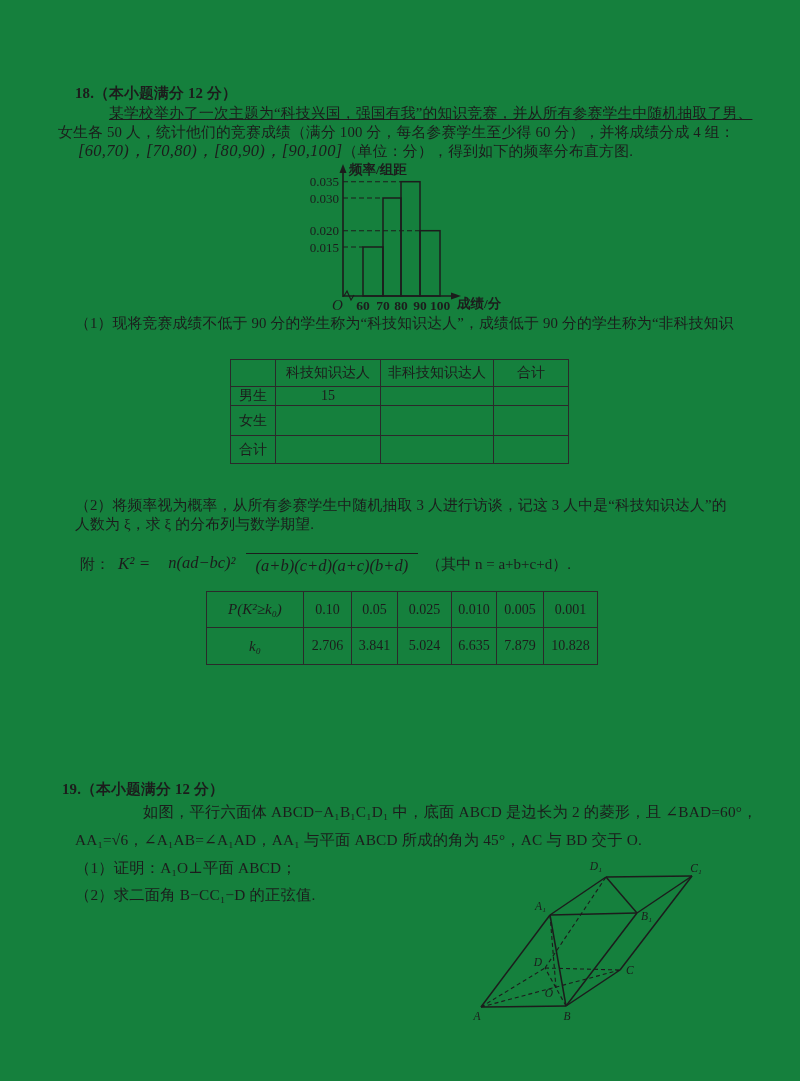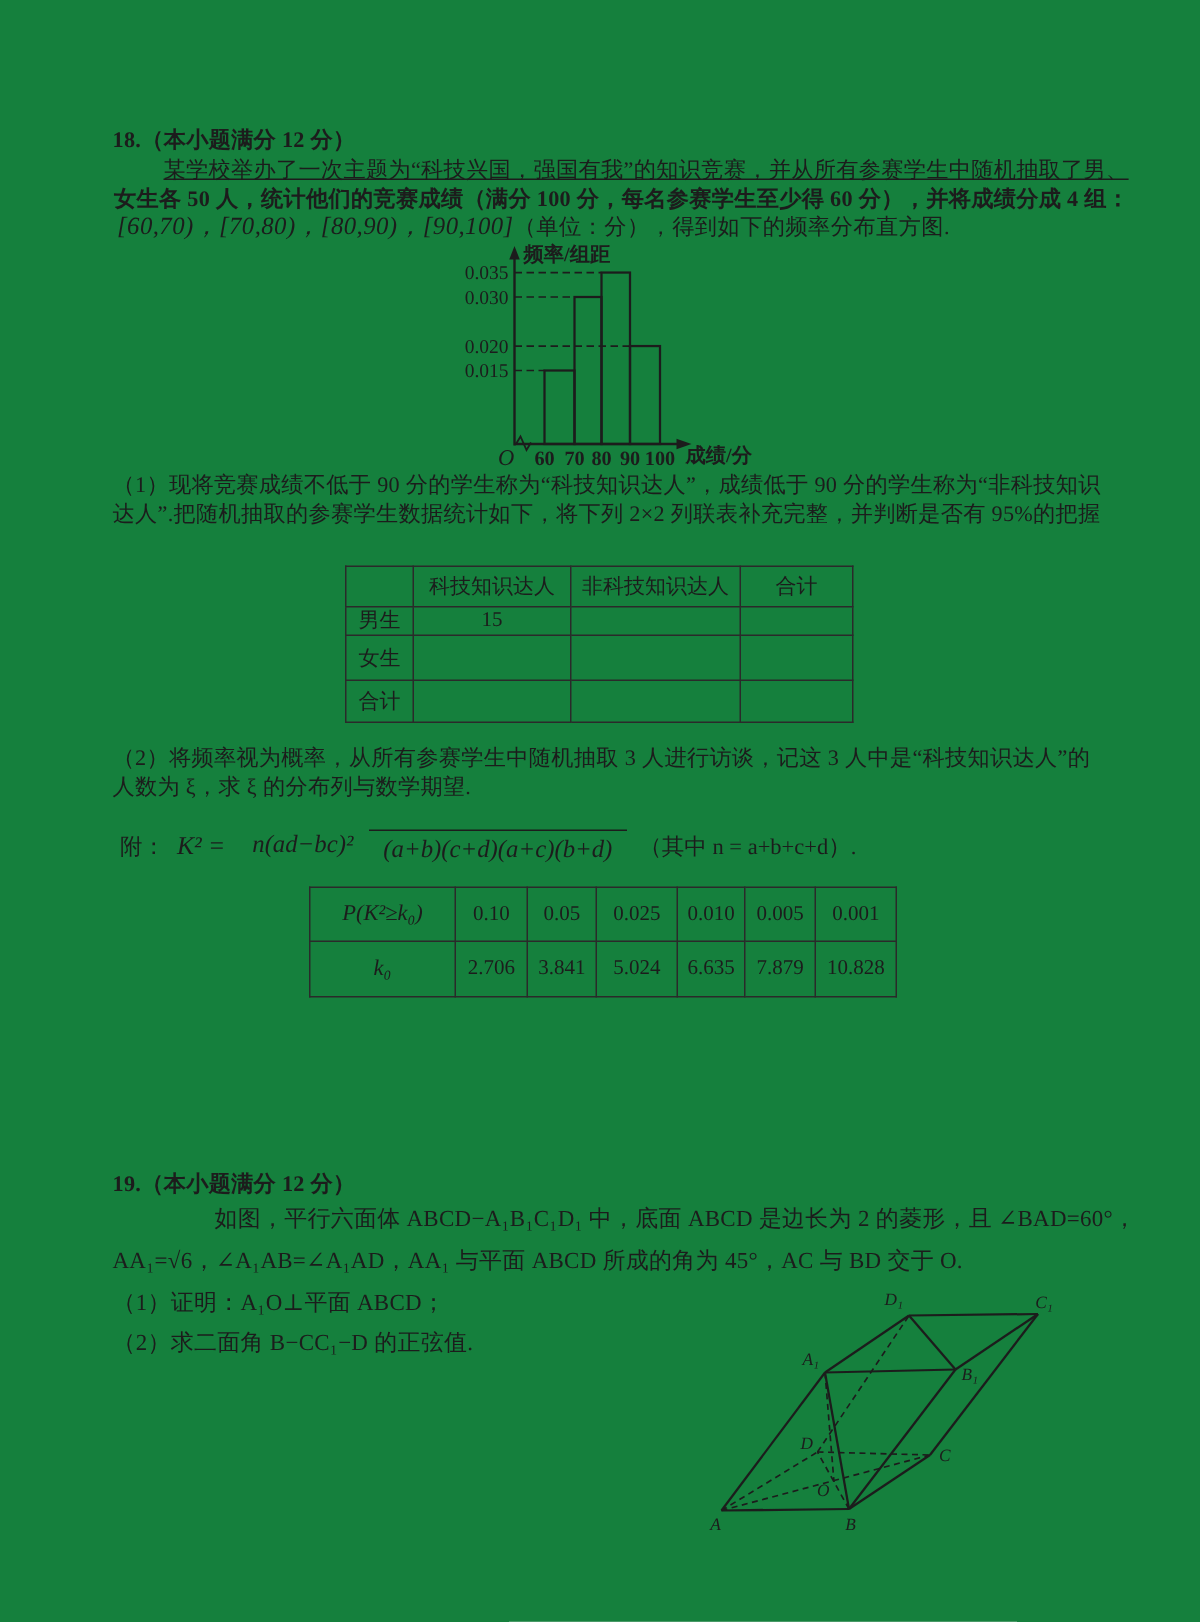--- a/index.html
+++ b/index.html
@@ -39,21 +39,21 @@
   .fig-label{font-size:11.5px;font-style:italic;}
 </style>
 </head>
 <body>
 
 <div class="page">
 
   <div class="abs line bold" style="left:75px;top:84px;">18.（本小题满分 12 分）</div>
 
   <div class="abs line" style="left:109px;top:104px;text-decoration:underline;">某学校举办了一次主题为“科技兴国，强国有我”的知识竞赛，并从所有参赛学生中随机抽取了男、</div>
-  <div class="abs line" style="left:76px;top:123px;font-weight:bold;">女生各 50 人，统计他们的竞赛成绩（满分 100 分，每名参赛学生至少得 60 分），并将成绩分成 4 组：</div>
+  <div class="abs line" style="left:58px;top:123px;">女生各 50 人，统计他们的竞赛成绩（满分 100 分，每名参赛学生至少得 60 分），并将成绩分成 4 组：</div>
   <div class="abs intervals" style="left:78px;top:140px;"><span>[60,70)，[70,80)，[80,90)，[90,100]</span><span class="cn">（单位：分），得到如下的频率分布直方图.</span></div>
 
   <svg class="abs" style="left:288px;top:160px;" width="245" height="156" viewBox="0 0 245 156">
 
     <line class="axis" x1="55" y1="10" x2="55" y2="137"></line>
     <polygon points="55,4 51.5,13 58.5,13" fill="#1c1c1c"></polygon>
     <line class="axis" x1="55" y1="136" x2="166" y2="136"></line>
     <polygon points="173,136 163,132.5 163,139.5" fill="#1c1c1c"></polygon>
 
     <polyline class="axis" style="stroke-width:1.2" points="56,136 59,131 63,140 66,135"></polyline>
@@ -83,23 +83,22 @@
         <text class="hist-xtick" x="132" y="150">90</text>
         <text class="hist-xtick" x="152" y="150">100</text>
       </g>
 
     <text x="61" y="14" style="font-size:13.5px;font-weight:bold;">频率/组距</text>
     <text x="44" y="150" style="font-size:15px;font-style:italic;">O</text>
     <text x="169" y="148" style="font-size:13.5px;font-weight:bold;">成绩/分</text>
   </svg>
 
   <div class="abs line" style="left:75px;top:314px;">（1）现将竞赛成绩不低于 90 分的学生称为“科技知识达人”，成绩低于 90 分的学生称为“非科技知识</div>
-  <div class="abs line" style="left:75px;top:333px;">达人”.把随机抽取的参赛学生数据统计如下，将下列 2×2 列联表补充完整，并判断是否有 95%的把握</div>
-
-  <table class="grid abs" style="left:230px;top:377px;width:338px;padding-left:38px;">
+
+  <table class="grid abs" style="left:230px;top:359px;width:338px;padding-left:38px;">
     <colgroup>
         <col style="width:45px">
         <col style="width:105px">
         <col style="width:113px">
         <col style="width:75px">
       </colgroup>
     <tbody>
         <tr style="height:27px;">
       <th></th>
       <th>科技知识达人</th>
@@ -165,21 +164,21 @@
       <td>2.706</td>
       <td>3.841</td>
       <td>5.024</td>
       <td>6.635</td>
       <td>7.879</td>
       <td>10.828</td>
     </tr>
   </tbody>
     </table>
 
-  <div class="abs line bold" style="left:75px;top:780px;">19.（本小题满分 12 分）</div>
+  <div class="abs line bold" style="left:62px;top:780px;">19.（本小题满分 12 分）</div>
   <div class="abs line" style="left:109px;top:802px;font-size:15.3px;margin-left:34px;">如图，平行六面体 ABCD−A₁B₁C₁D₁ 中，底面 ABCD 是边长为 2 的菱形，且 ∠BAD=60°，</div>
   <div class="abs line" style="left:75px;top:830px;font-size:15.3px;">AA₁=√6，∠A₁AB=∠A₁AD，AA₁ 与平面 ABCD 所成的角为 45°，AC 与 BD 交于 O.</div>
   <div class="abs line" style="left:75px;top:858px;font-size:15.3px;">（1）证明：A₁O⊥平面 ABCD；</div>
   <div class="abs line" style="left:75px;top:885px;font-size:15.3px;">（2）求二面角 B−CC₁−D 的正弦值.</div>
 
   <svg class="abs" style="left:450px;top:856px;" width="270" height="170" viewBox="0 0 270 170">
 
     <line class="fig-dash" x1="31" y1="151" x2="95" y2="112"></line>
     <line class="fig-dash" x1="95" y1="112" x2="170" y2="114"></line>
     <line class="fig-dash" x1="95" y1="112" x2="156" y2="21"></line>

